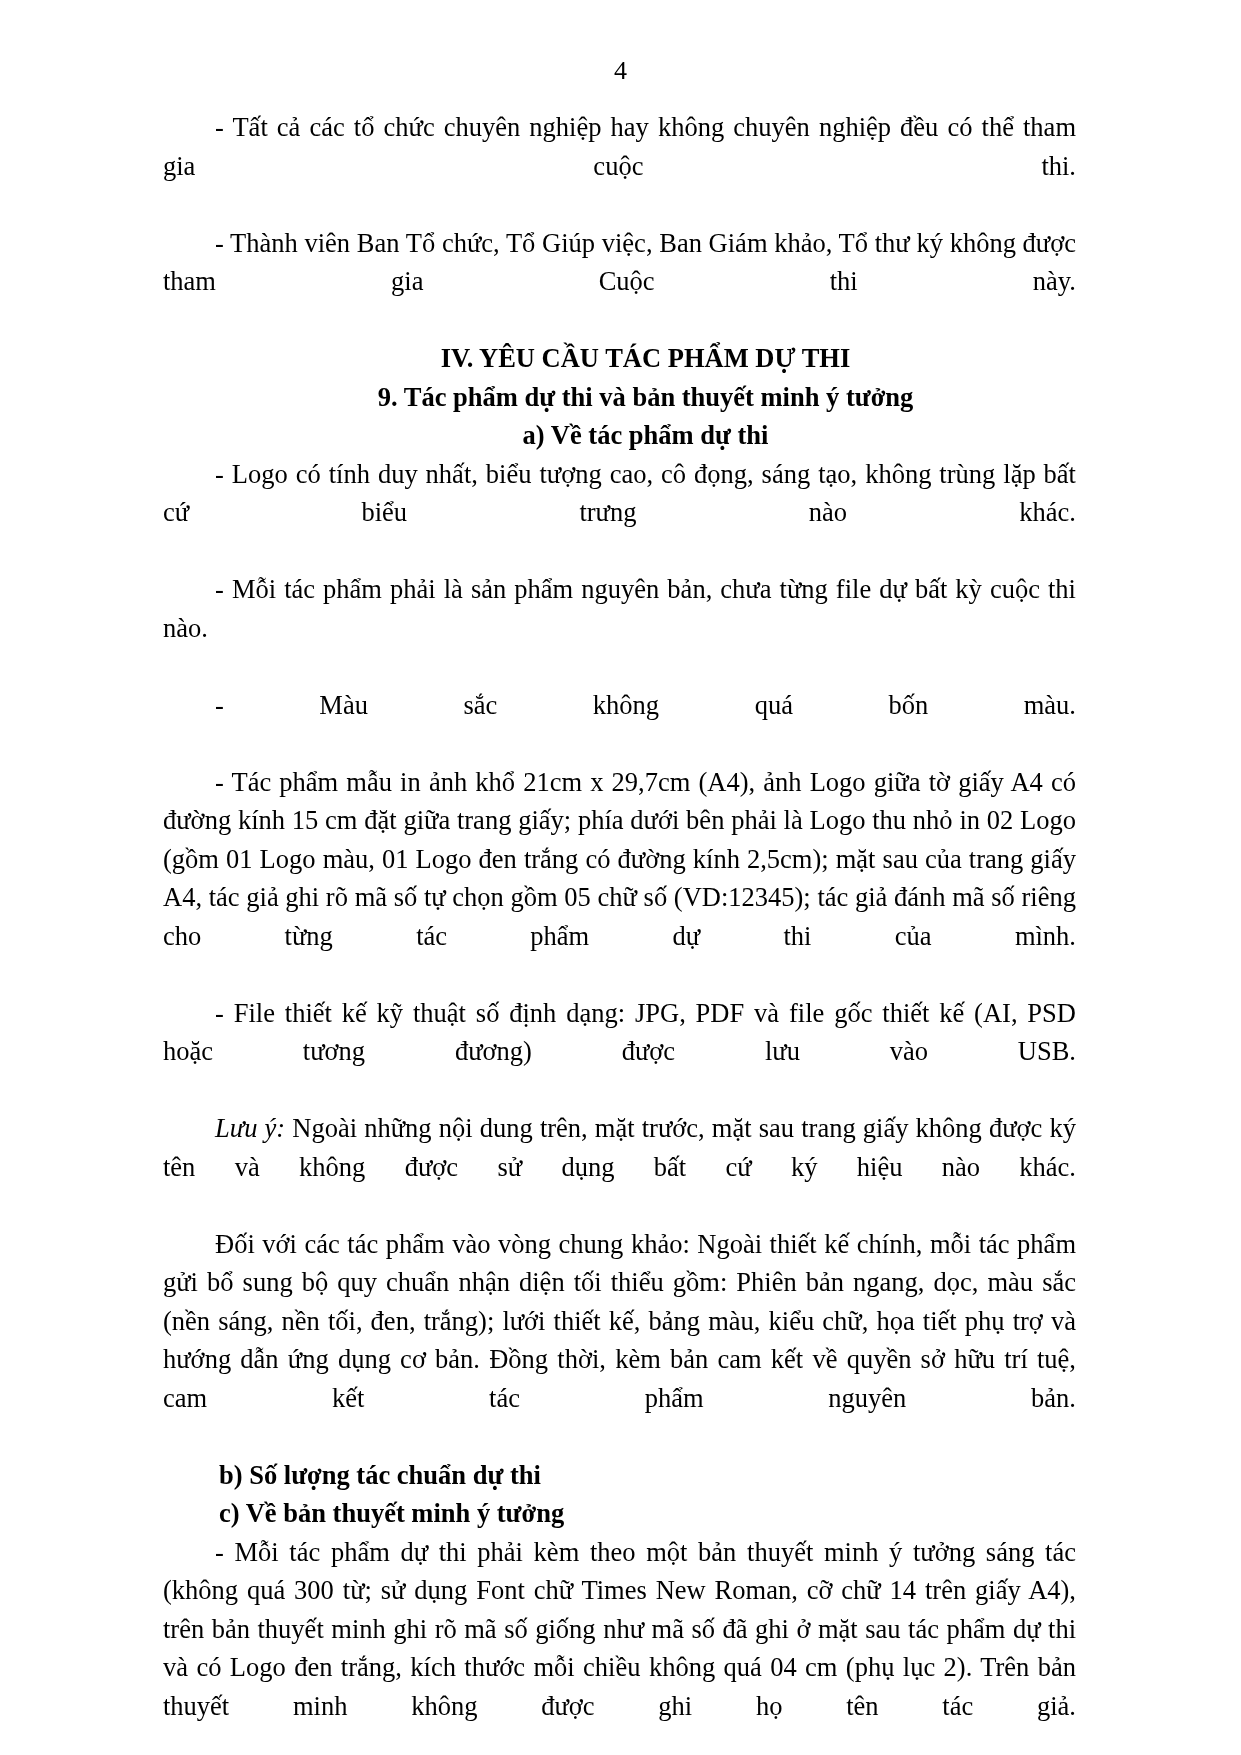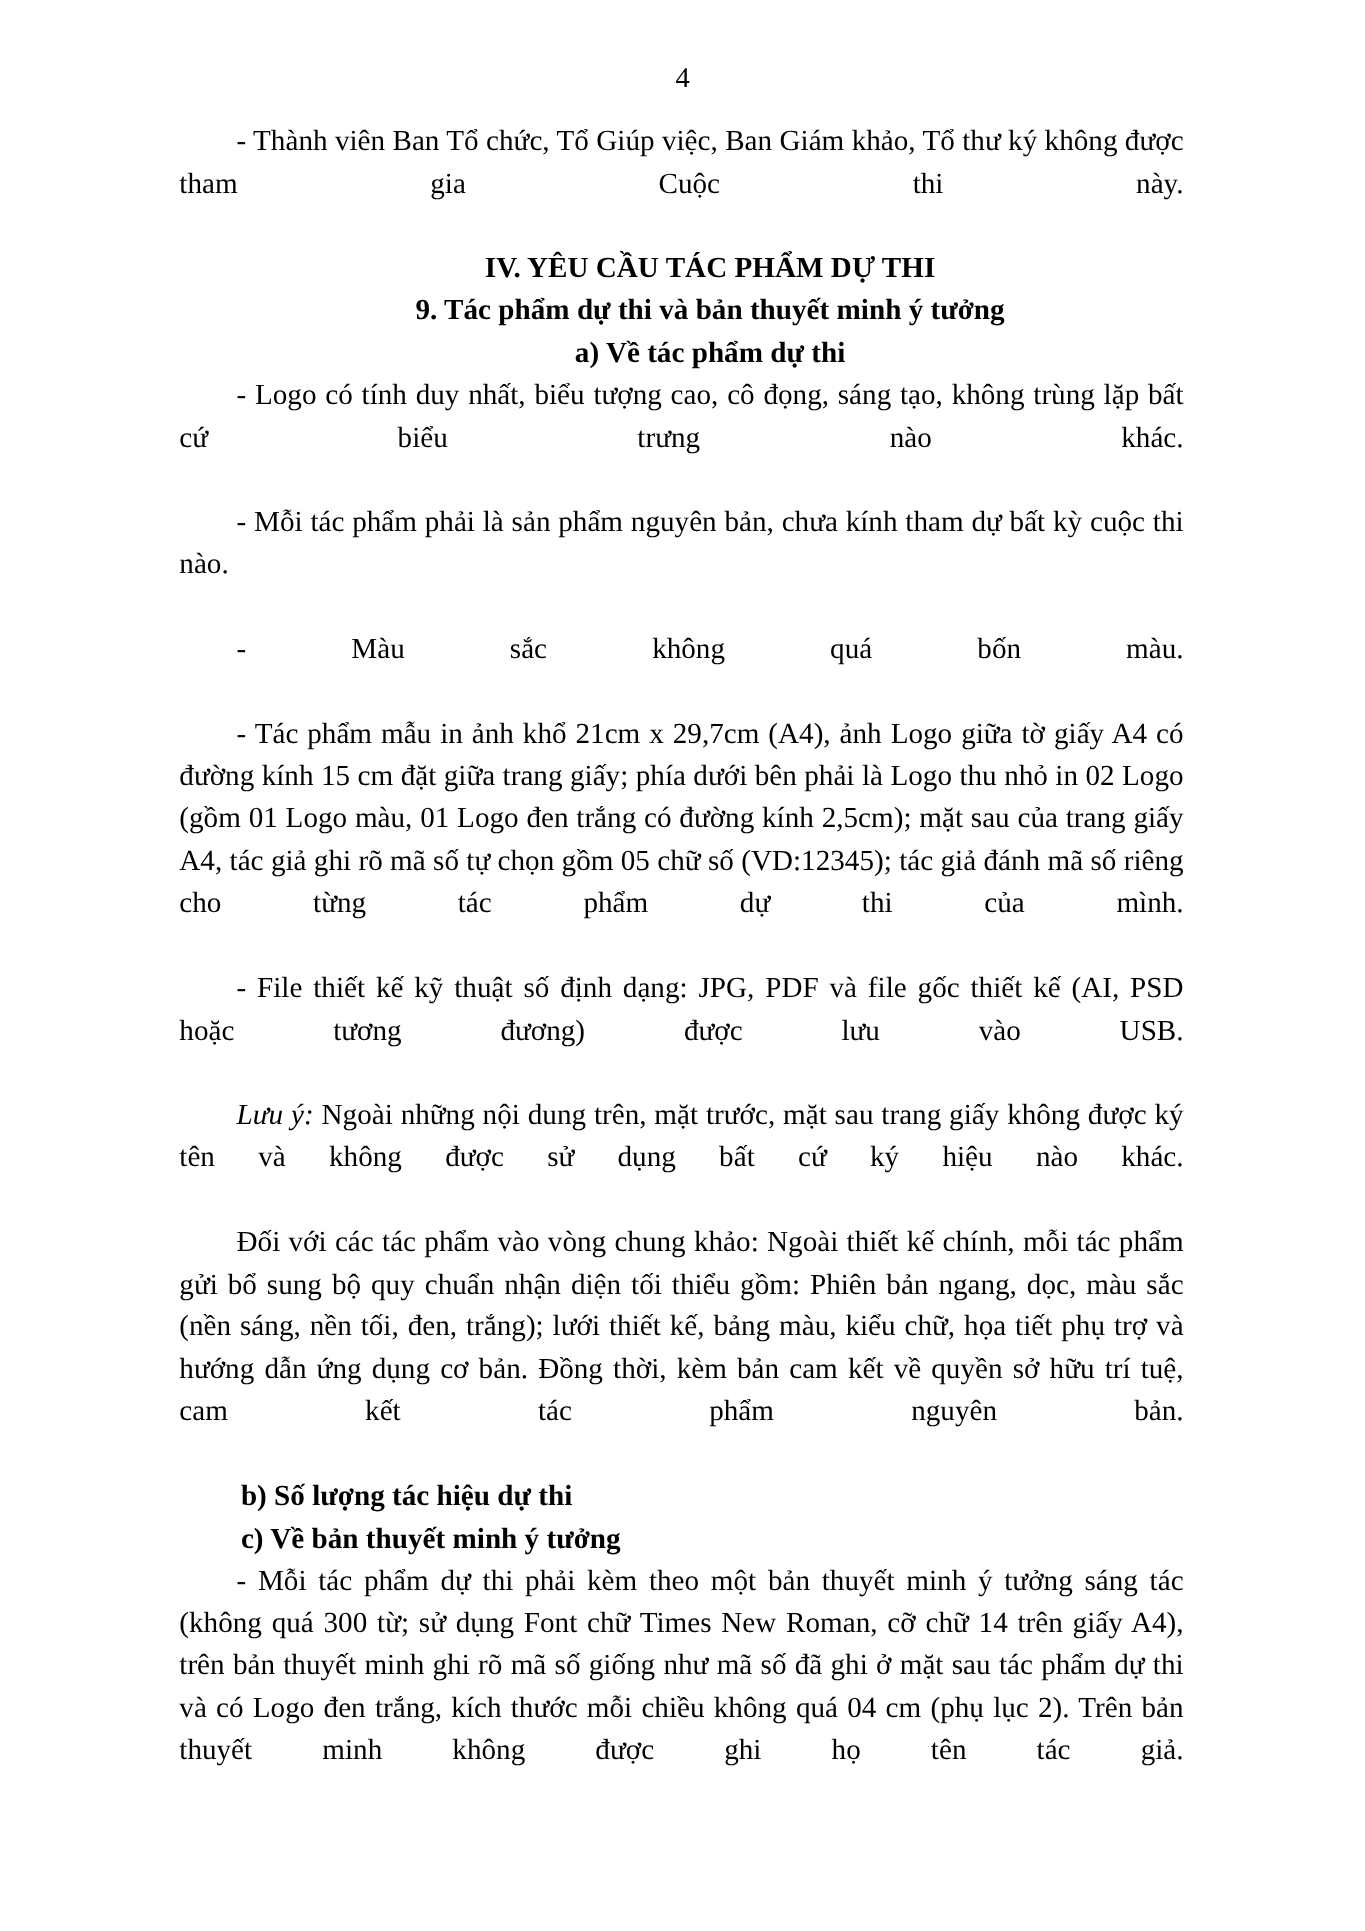--- a/index.html
+++ b/index.html
@@ -72,44 +72,45 @@
 </style>
 </head>
 <body>
 
 <div class="page">
 
   <div class="page-number">4</div>
 
   <div class="content">
 
+    <p class="body-paragraph">- Tất cả các tổ chức chuyên nghiệp hay không chuyên nghiệp đều có thể tham gia cuộc thi.</p>
 
     <p class="body-paragraph">- Thành viên Ban Tổ chức, Tổ Giúp việc, Ban Giám khảo, Tổ thư ký không được tham gia Cuộc thi này.</p>
 
     <p class="heading nostretch">IV. YÊU CẦU TÁC PHẨM DỰ THI</p>
 
     <p class="heading nostretch">9. Tác phẩm dự thi và bản thuyết minh ý tưởng</p>
 
     <p class="heading nostretch">a) Về tác phẩm dự thi</p>
 
     <p class="body-paragraph">- Logo có tính duy nhất, biểu tượng cao, cô đọng, sáng tạo, không trùng lặp bất cứ biểu trưng nào khác.</p>
 
-    <p class="body-paragraph">- Mỗi tác phẩm phải là sản phẩm nguyên bản, chưa kính tham dự bất kỳ cuộc thi nào.</p>
+    <p class="body-paragraph">- Mỗi tác phẩm phải là sản phẩm nguyên bản, chưa từng file dự bất kỳ cuộc thi nào.</p>
 
     <p class="body-paragraph">- Màu sắc không quá bốn màu.</p>
 
     <p class="body-paragraph">- Tác phẩm mẫu in ảnh khổ 21cm x 29,7cm (A4), ảnh Logo giữa tờ giấy A4 có đường kính 15 cm đặt giữa trang giấy; phía dưới bên phải là Logo thu nhỏ in 02 Logo (gồm 01 Logo màu, 01 Logo đen trắng có đường kính 2,5cm); mặt sau của trang giấy A4, tác giả ghi rõ mã số tự chọn gồm 05 chữ số (VD:12345); tác giả đánh mã số riêng cho từng tác phẩm dự thi của mình.</p>
 
     <p class="body-paragraph">- File thiết kế kỹ thuật số định dạng: JPG, PDF và file gốc thiết kế (AI, PSD hoặc tương đương) được lưu vào USB.</p>
 
     <p class="body-paragraph"><span class="ital">Lưu ý:</span><span> Ngoài những nội dung trên, mặt trước, mặt sau trang giấy không được ký tên và không được sử dụng bất cứ ký hiệu nào khác.</span></p>
 
     <p class="body-paragraph">Đối với các tác phẩm vào vòng chung khảo: Ngoài thiết kế chính, mỗi tác phẩm gửi bổ sung bộ quy chuẩn nhận diện tối thiểu gồm: Phiên bản ngang, dọc, màu sắc (nền sáng, nền tối, đen, trắng); lưới thiết kế, bảng màu, kiểu chữ, họa tiết phụ trợ và hướng dẫn ứng dụng cơ bản. Đồng thời, kèm bản cam kết về quyền sở hữu trí tuệ, cam kết tác phẩm nguyên bản.</p>
 
-    <p class="heading-sub nostretch">b) Số lượng tác hiệu dự thi</p>
+    <p class="heading-sub nostretch">b) Số lượng tác chuẩn dự thi</p>
 
 
     <p class="heading-sub nostretch">c) Về bản thuyết minh ý tưởng</p>
 
     <p class="body-paragraph">- Mỗi tác phẩm dự thi phải kèm theo một bản thuyết minh ý tưởng sáng tác (không quá 300 từ; sử dụng Font chữ Times New Roman, cỡ chữ 14 trên giấy A4), trên bản thuyết minh ghi rõ mã số giống như mã số đã ghi ở mặt sau tác phẩm dự thi và có Logo đen trắng, kích thước mỗi chiều không quá 04 cm (phụ lục 2). Trên bản thuyết minh không được ghi họ tên tác giả.</p>
 
   </div>
 </div>
 
 </body></html>

